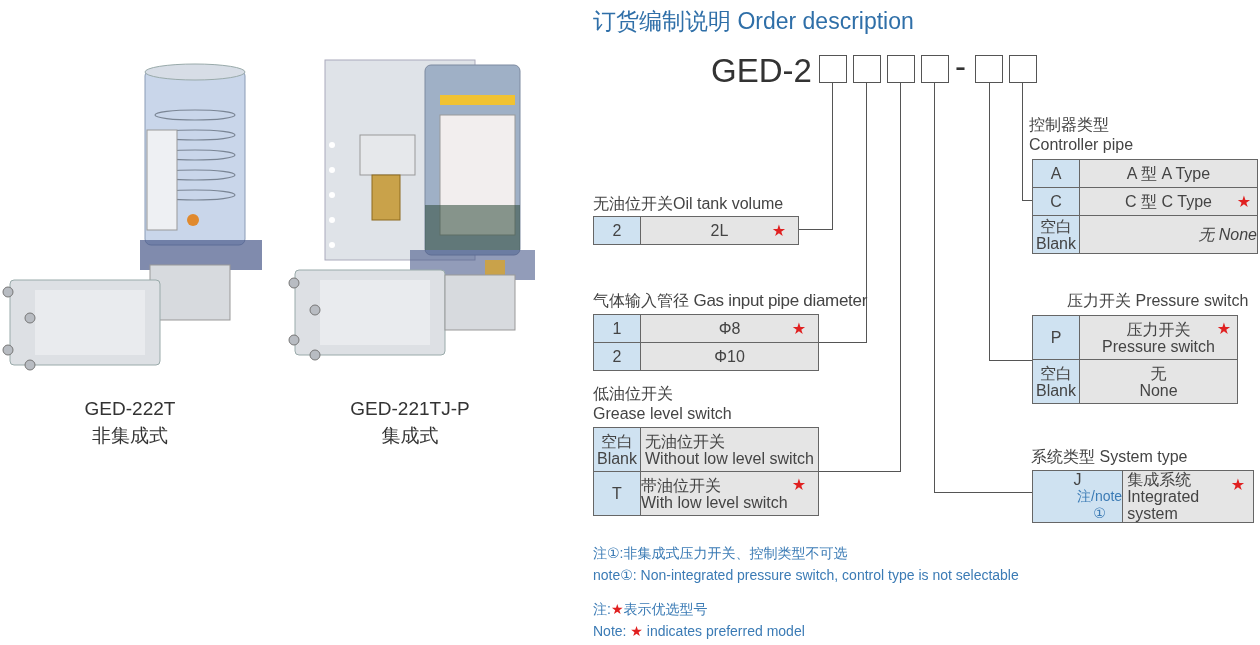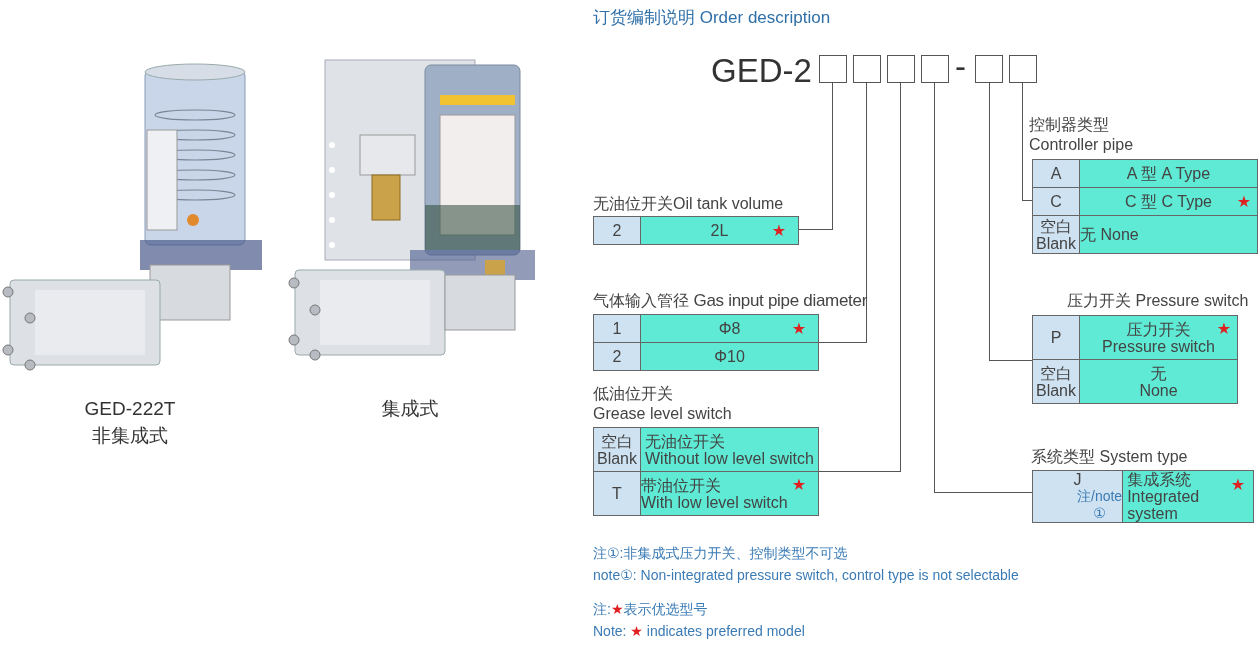--- a/index.html
+++ b/index.html
@@ -2,31 +2,31 @@
 <html><head>
 <meta charset="utf-8">
 <style>
   html,body{margin:0;padding:0;background:#fff;}
   body{width:1260px;height:645px;position:relative;overflow:hidden;font-family:"Liberation Sans","DejaVu Sans",sans-serif;color:#333;}
   .abs{position:absolute;}
   
   .product{position:absolute;}
   .caption{position:absolute;text-align:center;color:#333;font-size:19px;line-height:27px;}
   
-  .title{left:593px;top:6px;font-size:17px;color:#2f6fa8;white-space:nowrap;}
+  .title{left:593px;top:6px;font-size:23px;color:#2f6fa8;white-space:nowrap;}
   .model{left:711px;top:52px;font-size:33px;color:#333;letter-spacing:0px;}
   .codebox{position:absolute;top:55px;width:28px;height:28px;border:1.5px solid #555;box-sizing:border-box;}
   .dash{position:absolute;top:48px;font-size:33px;color:#333;}
   .ln{position:absolute;background:#555;}
   .sec-label{position:absolute;font-size:16px;color:#444;line-height:19px;white-space:nowrap;}
   .sec-label .small{font-size:17px;letter-spacing:-0.3px;}
   table.opt{position:absolute;border-collapse:collapse;}
   table.opt td{border:1.5px solid #666;padding:0;font-size:16px;color:#444;line-height:17px;}
   table.opt td.key{background:#cfe2f1;text-align:center;}
-  table.opt td.val{background:#5eead4;position:relative;}
+  table.opt td.val{background:#e5e5e5;position:relative;}
   .star{color:#e02020;font-size:16px;position:absolute;right:12px;}
   .note{position:absolute;color:#3b7bb5;font-size:14px;line-height:20px;white-space:nowrap;}
   .note .star2{color:#e02020;}
 </style>
 </head>
 <body>
 
 <div class="product" style="left:0;top:60px;width:280px;height:320px;">
   <svg width="280" height="320" viewBox="0 0 280 320">
 
@@ -83,20 +83,21 @@
     <rect x="165" y="220" width="70" height="55" fill="#d7dade" stroke="#999"></rect>
     <g fill="#b8bcc2" stroke="#777">
         <circle cx="14" cy="228" r="5"></circle>
         <circle cx="35" cy="255" r="5"></circle>
         <circle cx="14" cy="285" r="5"></circle>
         <circle cx="35" cy="300" r="5"></circle>
       </g>
   </svg>
 </div>
 <div class="caption" style="left:315px;top:395px;width:190px;">
+  <div>GED-221TJ-P</div>
   <div>集成式</div>
 </div>
 
 <div class="abs title">
   <span>订货编制说明</span>
   <span>Order description</span>
 </div>
 
 <div class="abs model">GED-2</div>
 <div class="codebox" style="left:819px;"></div>
@@ -192,21 +193,21 @@
   </tr>
   <tr style="height:28px;">
     <td class="key">C</td>
     <td class="val" style="text-align:center;"><span>C 型 C Type</span><span class="star" style="top:5px;right:6px;">★</span></td>
   </tr>
   <tr style="height:38px;">
     <td class="key">
       <div>空白</div>
       <div>Blank</div>
     </td>
-    <td class="val" style="text-align:left;">无 None</td>
+    <td class="val" style="text-align:right;font-style:italic;">无 None</td>
   </tr>
 </tbody>
   </table>
 
 <div class="sec-label" style="left:1032px;top:291px;margin-left:35px;">
   <span>压力开关</span> <span>Pressure switch</span>
 </div>
 <table class="opt" style="left:1032px;top:315px;width:206px;">
   <tbody>
       <tr style="height:44px;">

